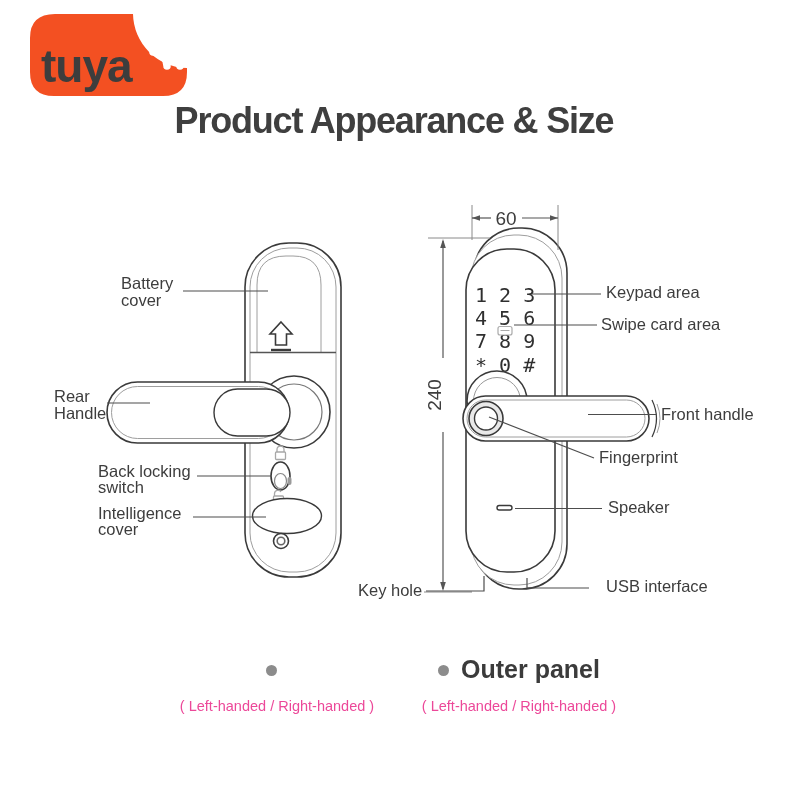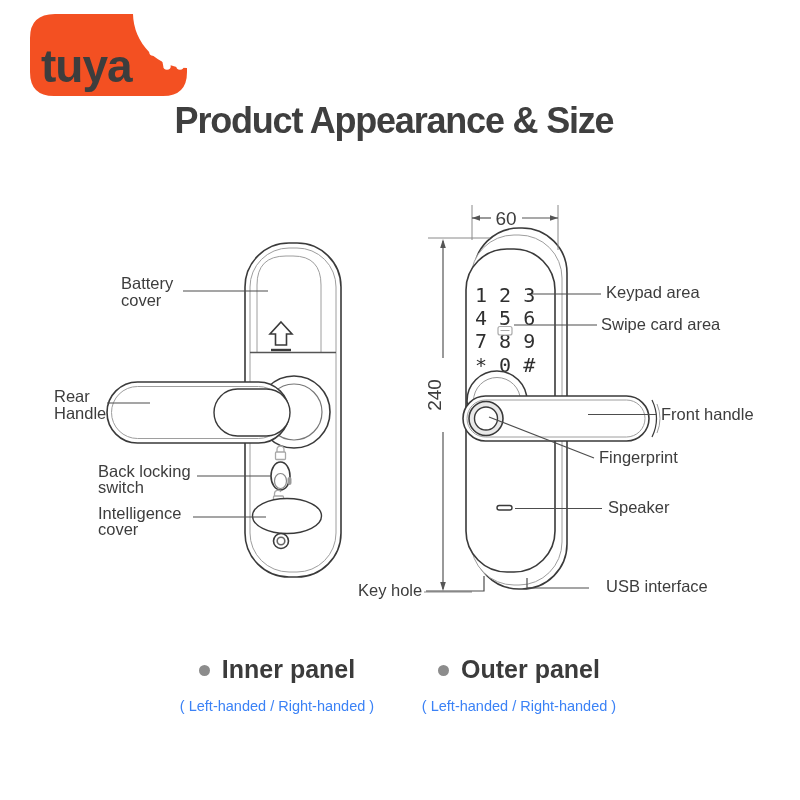--- a/index.html
+++ b/index.html
@@ -22,21 +22,21 @@
   .part{fill:#fff;stroke:#3a3a3a;stroke-width:1.4;}
   .leader{stroke:#4d4d4d;stroke-width:1.2;fill:none;}
   .ext{stroke:#8a8a8a;stroke-width:1;fill:none;}
   .dimline{stroke:#555;stroke-width:1.2;fill:none;}
   .glyph{stroke:#a8a8a8;stroke-width:1.3;fill:none;}
   #footer{position:absolute;left:0;top:655px;width:800px;}
   .panel-col{position:absolute;width:260px;text-align:center;}
   .panel-title{font-size:25px;font-weight:700;color:#3b3b3b;white-space:nowrap;}
   .bullet{display:inline-block;width:11px;height:11px;border-radius:50%;
     background:#8c8c8c;margin-right:12px;vertical-align:2px;}
-  .panel-sub{margin-top:14px;font-size:14.5px;color:#3b82f6;white-space:nowrap;}
+  .panel-sub{margin-top:14px;font-size:14.5px;color:#ec4899;white-space:nowrap;}
 </style>
 </head>
 <body>
 
 <svg id="logo" width="172" height="90" viewBox="0 0 172 90">
   <path d="M 40,2 H 118 A 55,55 0 0 0 172,56 V 60 Q 172,84 148,84 H 39 Q 15,84 15,60 V 26 Q 15,2 40,2 Z" fill="#F35022"></path>
   <text x="26" y="70" font-size="46" font-weight="bold" fill="#ffffff" letter-spacing="-1">tuya</text>
   <path d="M138,40 A14,14 0 0 1 152,54" stroke="#ffffff" stroke-width="7.5" stroke-linecap="round" fill="none"></path>
   <path d="M138,27 A27,27 0 0 1 165,54" stroke="#ffffff" stroke-width="7.5" stroke-linecap="round" fill="none"></path>
 </svg>
@@ -151,20 +151,20 @@
     <polyline class="leader" points="426,591 484,591 484,576"></polyline>
     <text class="lbl" x="358" y="596">Key hole</text>
 
     <polyline class="leader" points="527,578 527,588 589,588"></polyline>
     <text class="lbl" x="606" y="592">USB interface</text>
   </g>
 </svg>
 
 <div id="footer">
   <div class="panel-col" style="left:147px;">
-    <div class="panel-title"><span class="bullet"></span><span>Inner panel</span></div>
+    <div class="panel-title"><span class="bullet"></span></div>
     <div class="panel-sub">( Left-handed / Right-handed )</div>
   </div>
   <div class="panel-col" style="left:389px;">
     <div class="panel-title"><span class="bullet"></span><span>Outer panel</span></div>
     <div class="panel-sub">( Left-handed / Right-handed )</div>
   </div>
 </div>
 
 </body></html>

